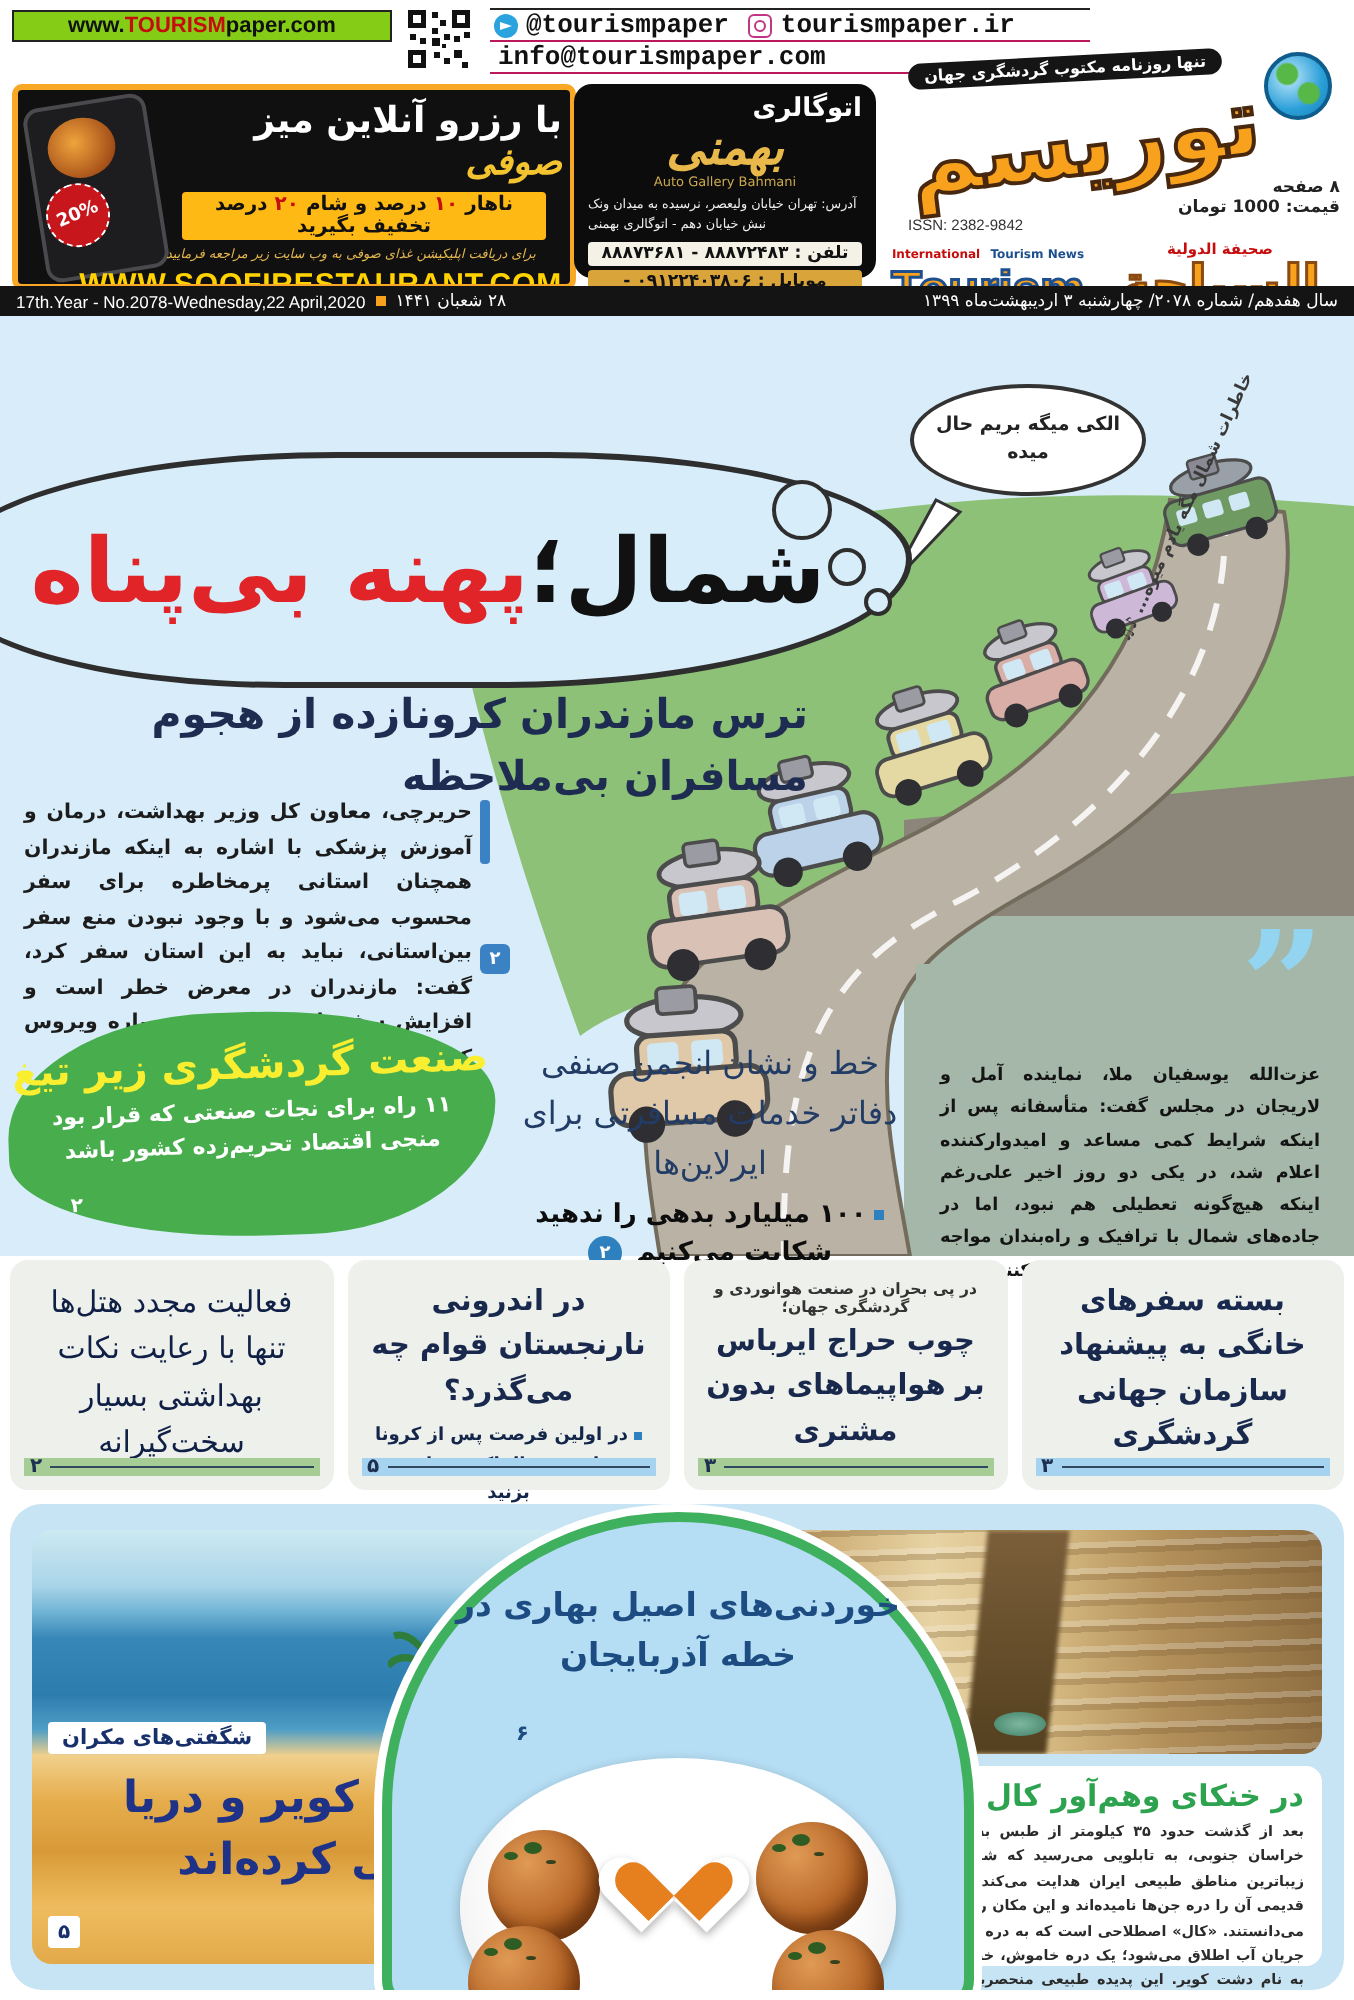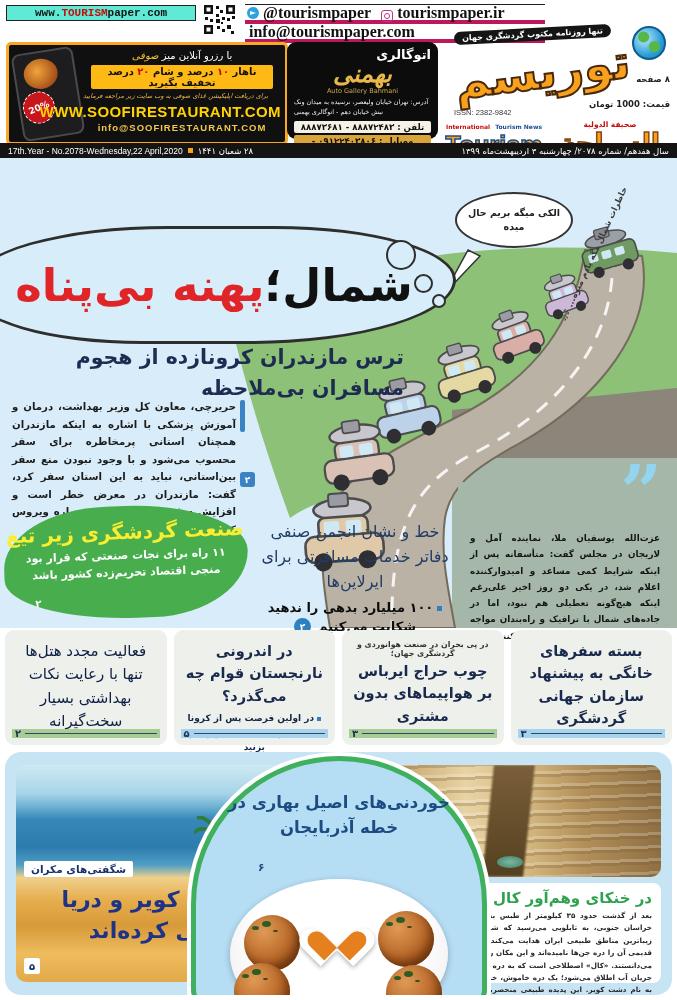--- a/index.html
+++ b/index.html
@@ -2,37 +2,37 @@
 <html lang="fa"><head>
 <meta charset="utf-8">
 <style>
   html,body{margin:0;padding:0;background:#fff}
   .page{position:relative;width:677px;height:1000px;background:#fff;overflow:hidden;
         font-family:"DejaVu Sans",sans-serif;direction:ltr}
   .abs{position:absolute}
   .rtl{direction:rtl}
   .ctr{text-align:center}
   
-  .urlbox{border:1px solid #222;font-family:Liberation Mono, monospace;font-weight:bold;
-          font-size:11px;line-height:14px;text-align:center;color:#111;background:#5eead4}
+  .urlbox{border:1px solid #222;font-family:Liberation Sans, sans-serif;font-weight:bold;
+          font-size:11px;line-height:14px;text-align:center;color:#111;background:#84cc16}
   .urlbox .brand{color:#c60c0c}
   .qr{background:#fff}
-  .social-row{display:flex;align-items:center;font-family:Liberation Serif, serif;
-              font-weight:bold;font-size:16px;color:#111;border-bottom:4px solid #be185d;height:15px}
+  .social-row{display:flex;align-items:center;font-family:Liberation Mono, monospace;
+              font-weight:bold;font-size:13px;color:#111;border-bottom:1px solid #be185d;height:15px}
   .tg-icon{width:12px;height:12px;border-radius:50%;background:#2aa3df;display:inline-block;
            position:relative;margin:0 4px 0 2px;flex:none}
   .tg-icon::before{content:"";position:absolute;left:3px;top:4px;border-left:6px solid #fff;
            border-top:2.5px solid transparent;border-bottom:2.5px solid transparent}
   .ig-icon{width:10px;height:10px;border:1.6px solid #c13584;border-radius:3px;display:inline-block;
            position:relative;margin:0 4px 0 10px;flex:none}
   .ig-icon::before{content:"";position:absolute;left:2px;top:2px;width:4px;height:4px;
            border:1.4px solid #c13584;border-radius:50%}
   
   .soofi{background:#101010;border:3px solid #f9a825;border-radius:5px;color:#fff;overflow:hidden}
-  .soofi-line1{font-size:10px;font-weight:normal;text-align:center;margin-top:5px}
+  .soofi-line1{font-size:18px;font-weight:bold;margin-top:5px}
   .soofi-line1 .gold{color:#f4c430;font-style:italic}
   .soofi-strip{background:#ffb914;color:#111;border-radius:2px;font-size:10px;font-weight:bold;
                text-align:center;margin:4px 8px 0;padding:1px 0}
   .soofi-strip .num{color:#c60c0c}
   .soofi-script{color:#e3b64e;font-style:italic;font-size:6.5px;text-align:left;margin-top:3px}
   .soofi-url{color:#ffd200;font-weight:bold;font-size:15px;text-align:center;letter-spacing:.4px;margin-top:3px;
              font-family:"Liberation Sans",sans-serif}
   .soofi-mail{color:#f2c94c;font-weight:bold;font-size:9.5px;text-align:center;letter-spacing:1px;margin-top:2px;
              font-family:"Liberation Sans",sans-serif}
   .phonegfx{background:#1d1d1f;border:2px solid #4a4a4e;border-radius:8px;transform:rotate(-9deg)}
@@ -188,21 +188,21 @@
         <rect x="18" y="18" width="2" height="2"></rect>
     </g>
   </svg>
 
   <div class="abs" style="left:245px;top:4px;width:300px">
     <div class="social-row" style="border-top:1px solid #222">
       <span style="display:flex;align-items:center">
         <span class="tg-icon"></span>
         <span>@tourismpaper</span>
       </span>
-      <span style="display:flex;align-items:flex-end">
+      <span style="display:flex;align-items:center">
         <span class="ig-icon"></span>
         <span>tourismpaper.ir</span>
       </span>
     </div>
     <div class="social-row" style="padding-left:4px">
       <span>info@tourismpaper.com</span>
     </div>
   </div>
 
   <div class="abs soofi" style="left:6px;top:42px;width:276px;height:97px">
@@ -230,21 +230,21 @@
     <div class="bah-ad"><span>آدرس: تهران خیابان ولیعصر، نرسیده به میدان ونک</span><br><span>نبش خیابان دهم - اتوگالری بهمنی</span></div>
     <div class="bah-phone">تلفن : ۸۸۸۷۲۴۸۳ - ۸۸۸۷۳۶۸۱</div>
     <div class="bah-mob">موبایل : ۰۹۱۲۲۴۰۳۸۰۶ - ۰۹۱۲۶۹۹۶۴۱۸</div>
   </div>
 
   <div class="abs" style="left:440px;top:26px;width:232px;height:116px">
     <div class="abs tagline" style="left:14px;top:2px">تنها روزنامه مکتوب گردشگری جهان</div>
     <div class="abs logo-fa" style="left:14px;top:22px">توریسم</div>
     <div class="abs globe" style="left:192px;top:0;width:30px;height:30px"></div>
     <div class="abs issn" style="left:14px;top:82px">ISSN: 2382-9842</div>
-    <div class="abs mh-small rtl" style="right:2px;top:48px">۸ صفحه</div>
+    <div class="abs mh-small rtl" style="right:2px;top:63px">۸ صفحه</div>
     <div class="abs mh-small rtl" style="right:2px;top:73px">قیمت: 1000 تومان</div>
     <div class="abs" style="left:0;top:88px;width:232px;display:flex;align-items:flex-end">
       <div class="ctr" style="width:108px">
         <div class="en-label"><span class="red">International</span> <span class="blue">Tourism News</span></div>
         <div class="logo-en">Tourism</div>
       </div>
       <div class="ctr" style="width:124px">
         <div class="ar-label">صحيفة الدولية</div>
         <div class="logo-ar">السياحة</div>
       </div>

